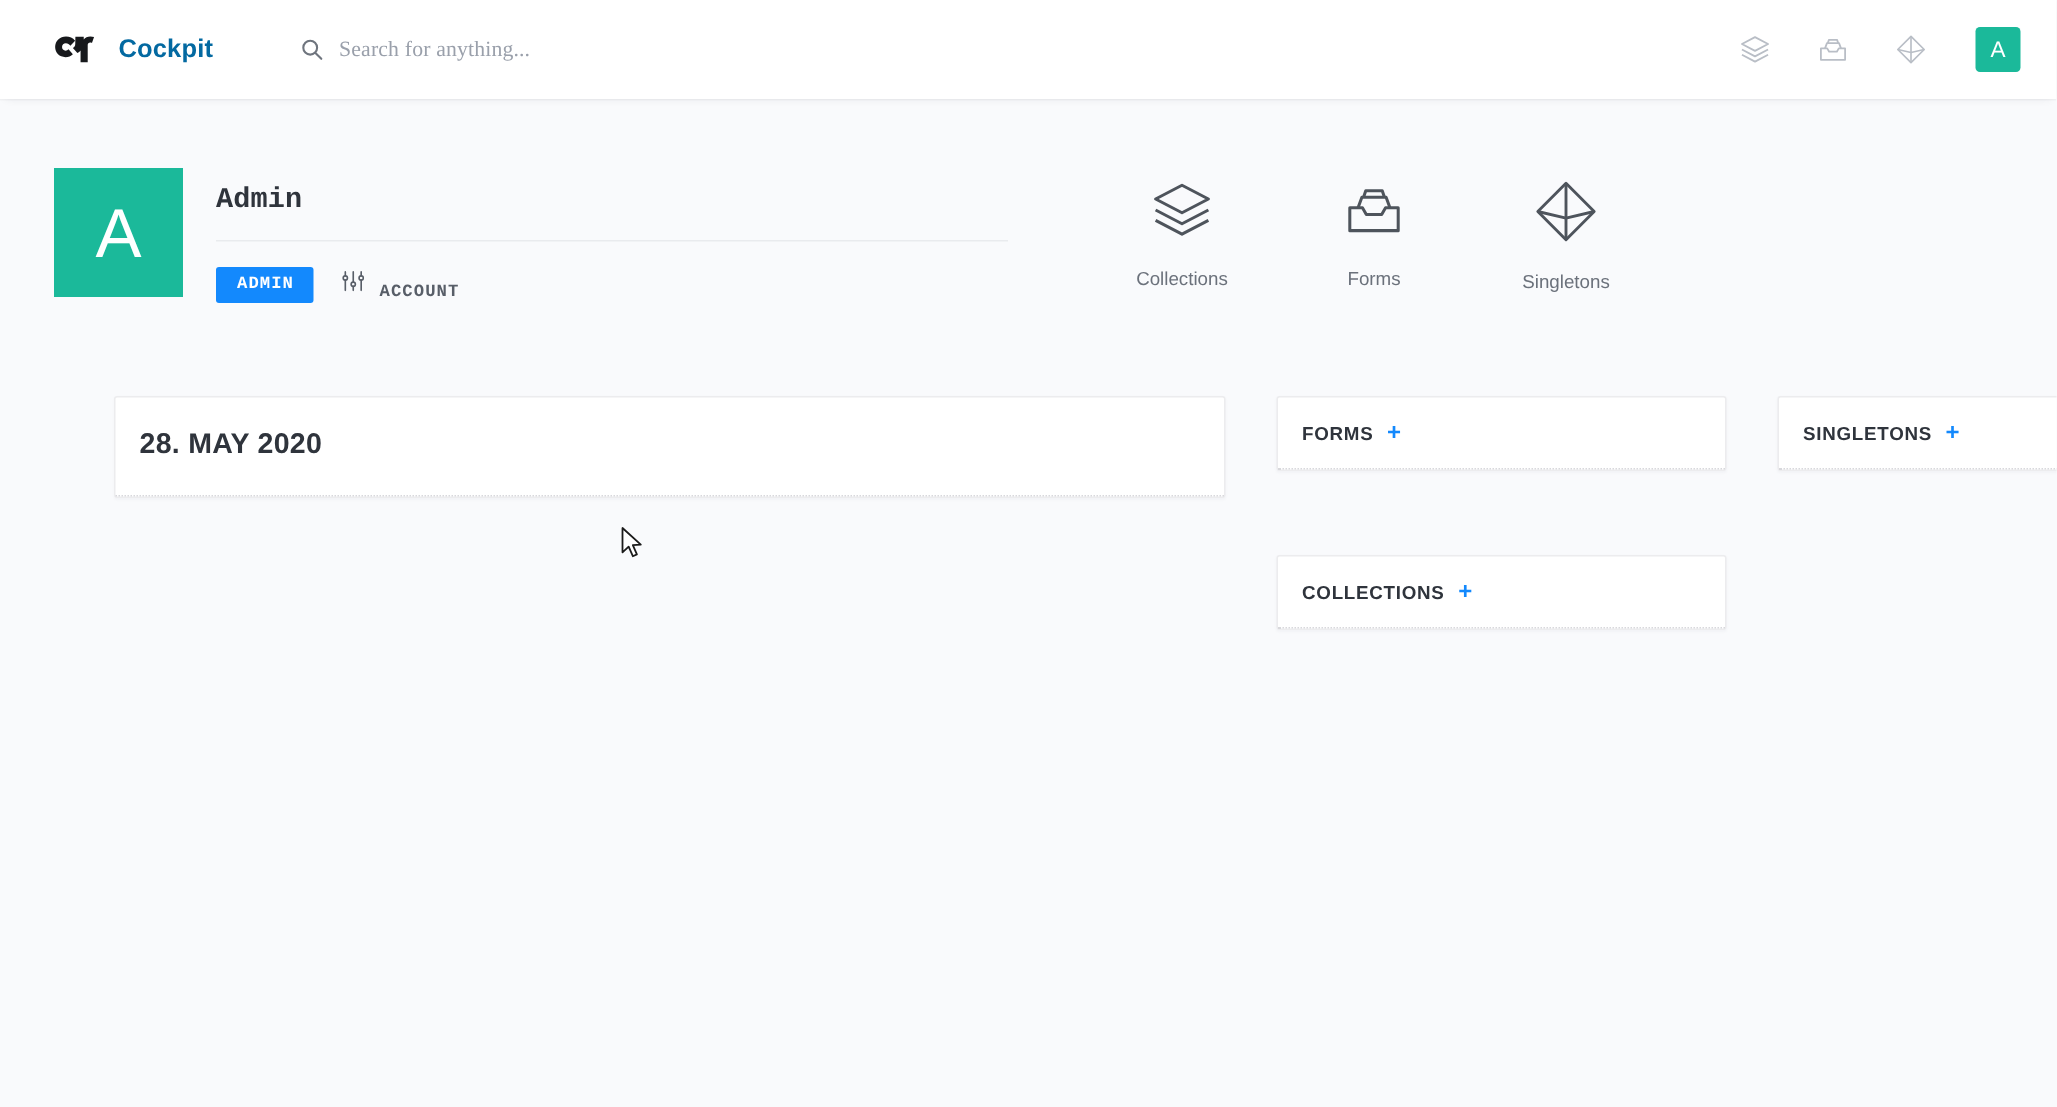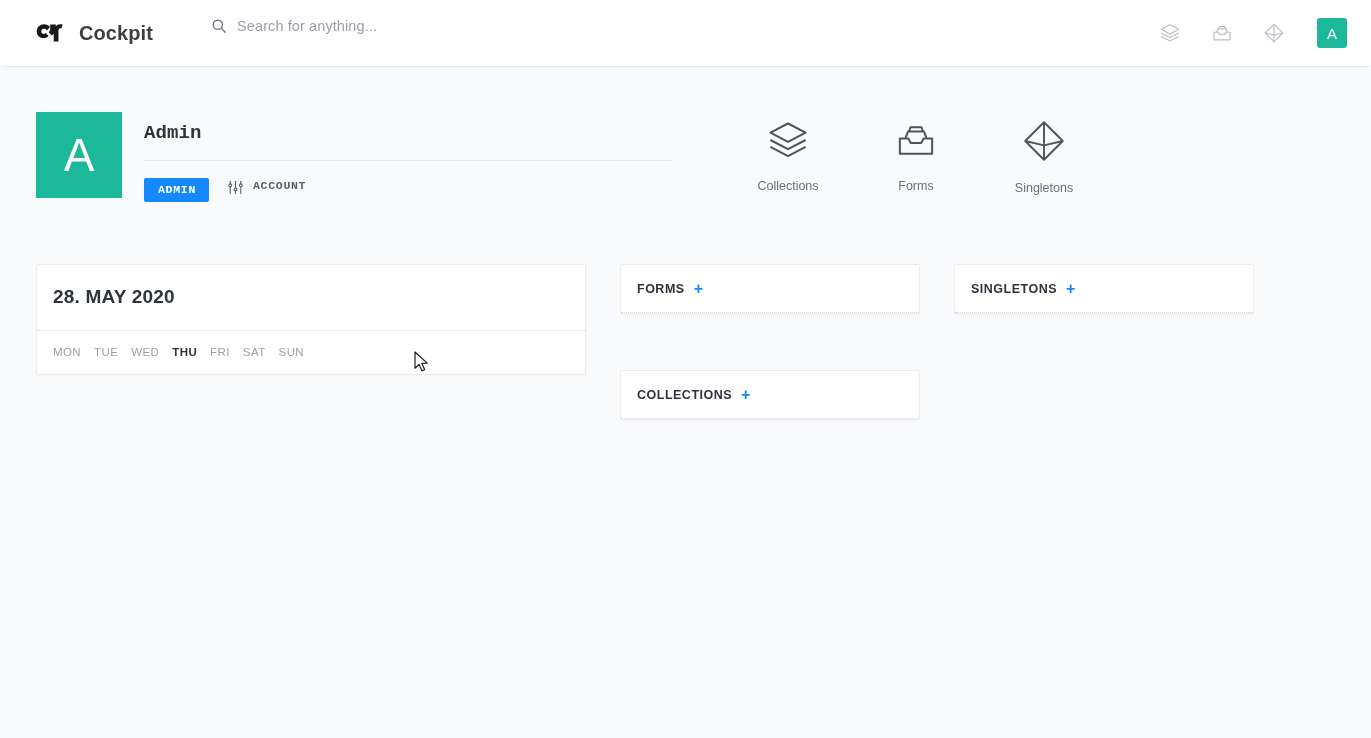--- a/index.html
+++ b/index.html
@@ -34,32 +34,34 @@
     align-items: center;
     gap: 11px;
     cursor: pointer;
   }
   .brand-logo {
     width: 36px;
     height: 30px;
     display: block;
   }
   .brand-name {
-    font-size: 20px;
-    font-weight: bold;
-    color: #404040;
+    font-size: 17px;
+    font-weight: bold;
+    color: #0369a1;
     letter-spacing: .1px;
   }
 
   .search-box {
     display: flex;
+    align-items: center;
     gap: 10px;
     margin-left: 58px;
     cursor: text;
     height: 30px;
+    font-family: Liberation Serif, serif;
   }
   .search-box svg { display: block; }
   .search-placeholder {
     font-size: 14.5px;
     color: #9aa0ab;
     letter-spacing: .1px;
   }
 
   .header-right {
     margin-left: auto;
@@ -150,21 +152,21 @@
     font-size: 11.5px;
     font-weight: bold;
     letter-spacing: .7px;
     padding: 6px 13px 6px 14px;
     border-radius: 2px;
     cursor: pointer;
     line-height: 1;
   }
   .account-link {
     display: flex;
-    align-items: flex-start;
+    align-items: flex-end;
     gap: 9px;
     cursor: pointer;
     color: #585e68;
   }
   .account-link .label {
     font-size: 11.5px;
     font-weight: bold;
     letter-spacing: .7px;
     color: #585e68;
   }
@@ -201,22 +203,23 @@
   }
 
   .card {
     background: #ffffff;
     border: 1px solid #ececee;
     border-radius: 2px;
     box-shadow: 0 1px 2px rgba(30,40,70,0.03);
   }
 
   .date-card {
-    width: 550px;
+    width: 741px;
     flex: 0 0 auto;
+    margin-left: 40px;
   }
   .date-card .date-title {
     font-size: 19px;
     font-weight: bold;
     color: #2f343c;
     letter-spacing: .2px;
     padding: 21px 16px 22px 16px;
   }
   .dotted-sep {
     border-top: 1px dotted #d8d8dc;
@@ -423,29 +426,20 @@
       </div>
 
     </div>
   </div>
 
   <div class="cards-row">
 
     <div class="card date-card">
       <div class="date-title">28. MAY 2020</div>
       <div class="dotted-sep"></div>
-      <div class="weekdays">
-        <span class="weekday">MON</span>
-        <span class="weekday">TUE</span>
-        <span class="weekday">WED</span>
-        <span class="weekday active">THU</span>
-        <span class="weekday">FRI</span>
-        <span class="weekday">SAT</span>
-        <span class="weekday">SUN</span>
-      </div>
     </div>
 
     <div class="right-cards">
 
       <div class="panel-col-wrap">
 
         <div class="card panel">
           <div class="panel-head">
             <span class="panel-title">FORMS</span>
             <span class="panel-add">+</span>

